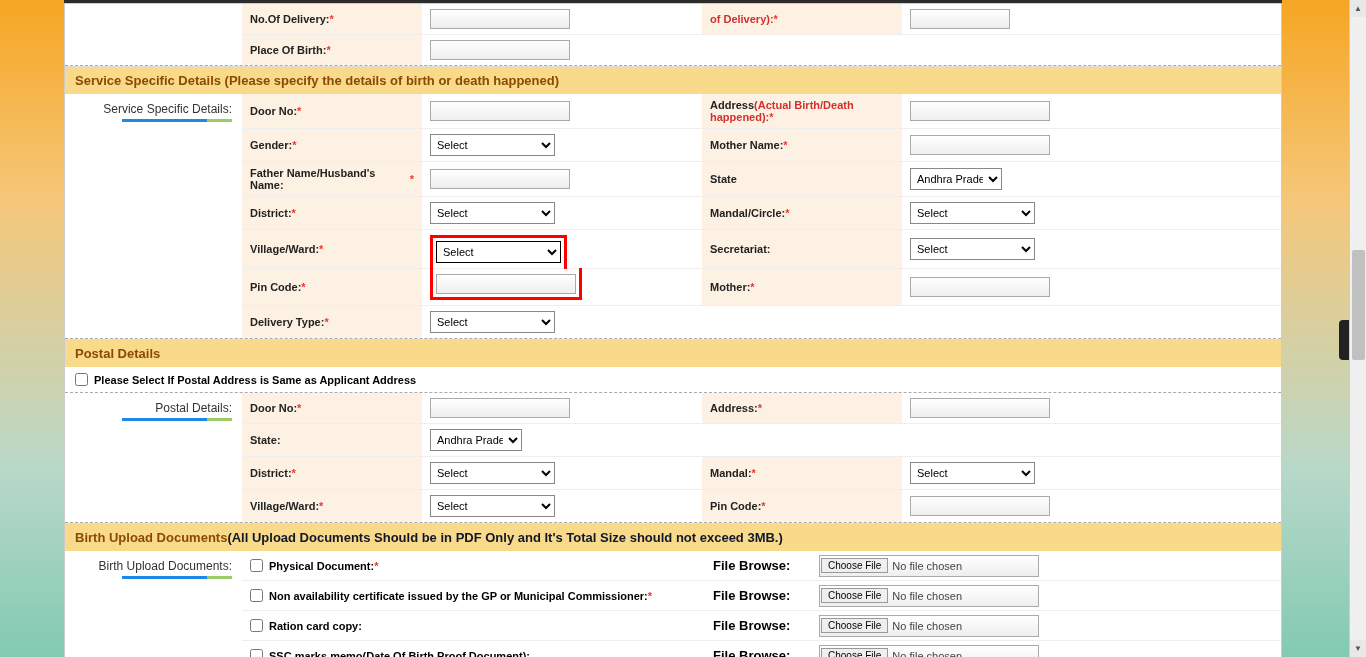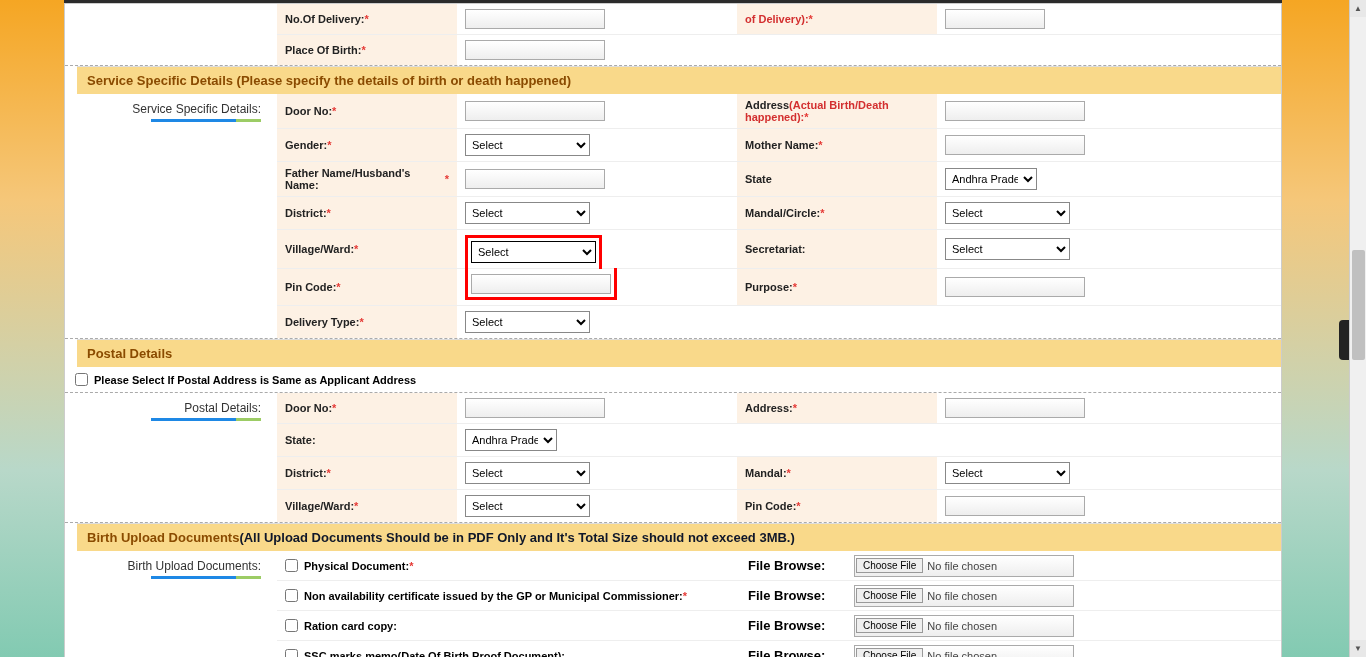--- a/index.html
+++ b/index.html
@@ -58,27 +58,26 @@
     border: 1px solid #ccc;
     margin: 0 6px;
   }
   .section-header {
     background: #f9d98a;
     color: #8a4b00;
     font-weight: bold;
     font-size: 13px;
     padding: 6px 10px;
     border-top: 1px solid #ddd;
-    margin-left: 12px;
   }
   .section-header .warn { color: #0f172a; }
   .form-block { display: flex; border-bottom: 1px dashed #aaa; }
   .left-label-col {
-    width: 212px;
-    padding: 8px 16px 8px 0;
+    width: 177px;
+    padding: 8px 10px 8px 0;
     text-align: right;
     color: #333;
     font-size: 12px;
     position: relative;
   }
   .left-label-col .underline-bar {
     margin-top: 3px;
     height: 3px;
     display: flex;
     justify-content: flex-end;
@@ -322,21 +321,21 @@
         </div>
         <div class="row">
           <div class="cell-label">
               <span>Pin Code:</span>
               <span class="req">*</span>
             </div>
           <div class="cell-input">
               <span class="highlight-red-box" style="border-top:none; padding-top:6px; margin-top:-6px;"><input type="text" style=""></span>
             </div>
           <div class="cell-label right">
-              <span>Purpose:</span>
+              <span>Mother:</span>
               <span class="req">*</span>
             </div>
           <div class="cell-input right">
               <input type="text" style="">
             </div>
         </div>
         <div class="row">
           <div class="cell-label">
               <span>Delivery Type:</span>
               <span class="req">*</span>

